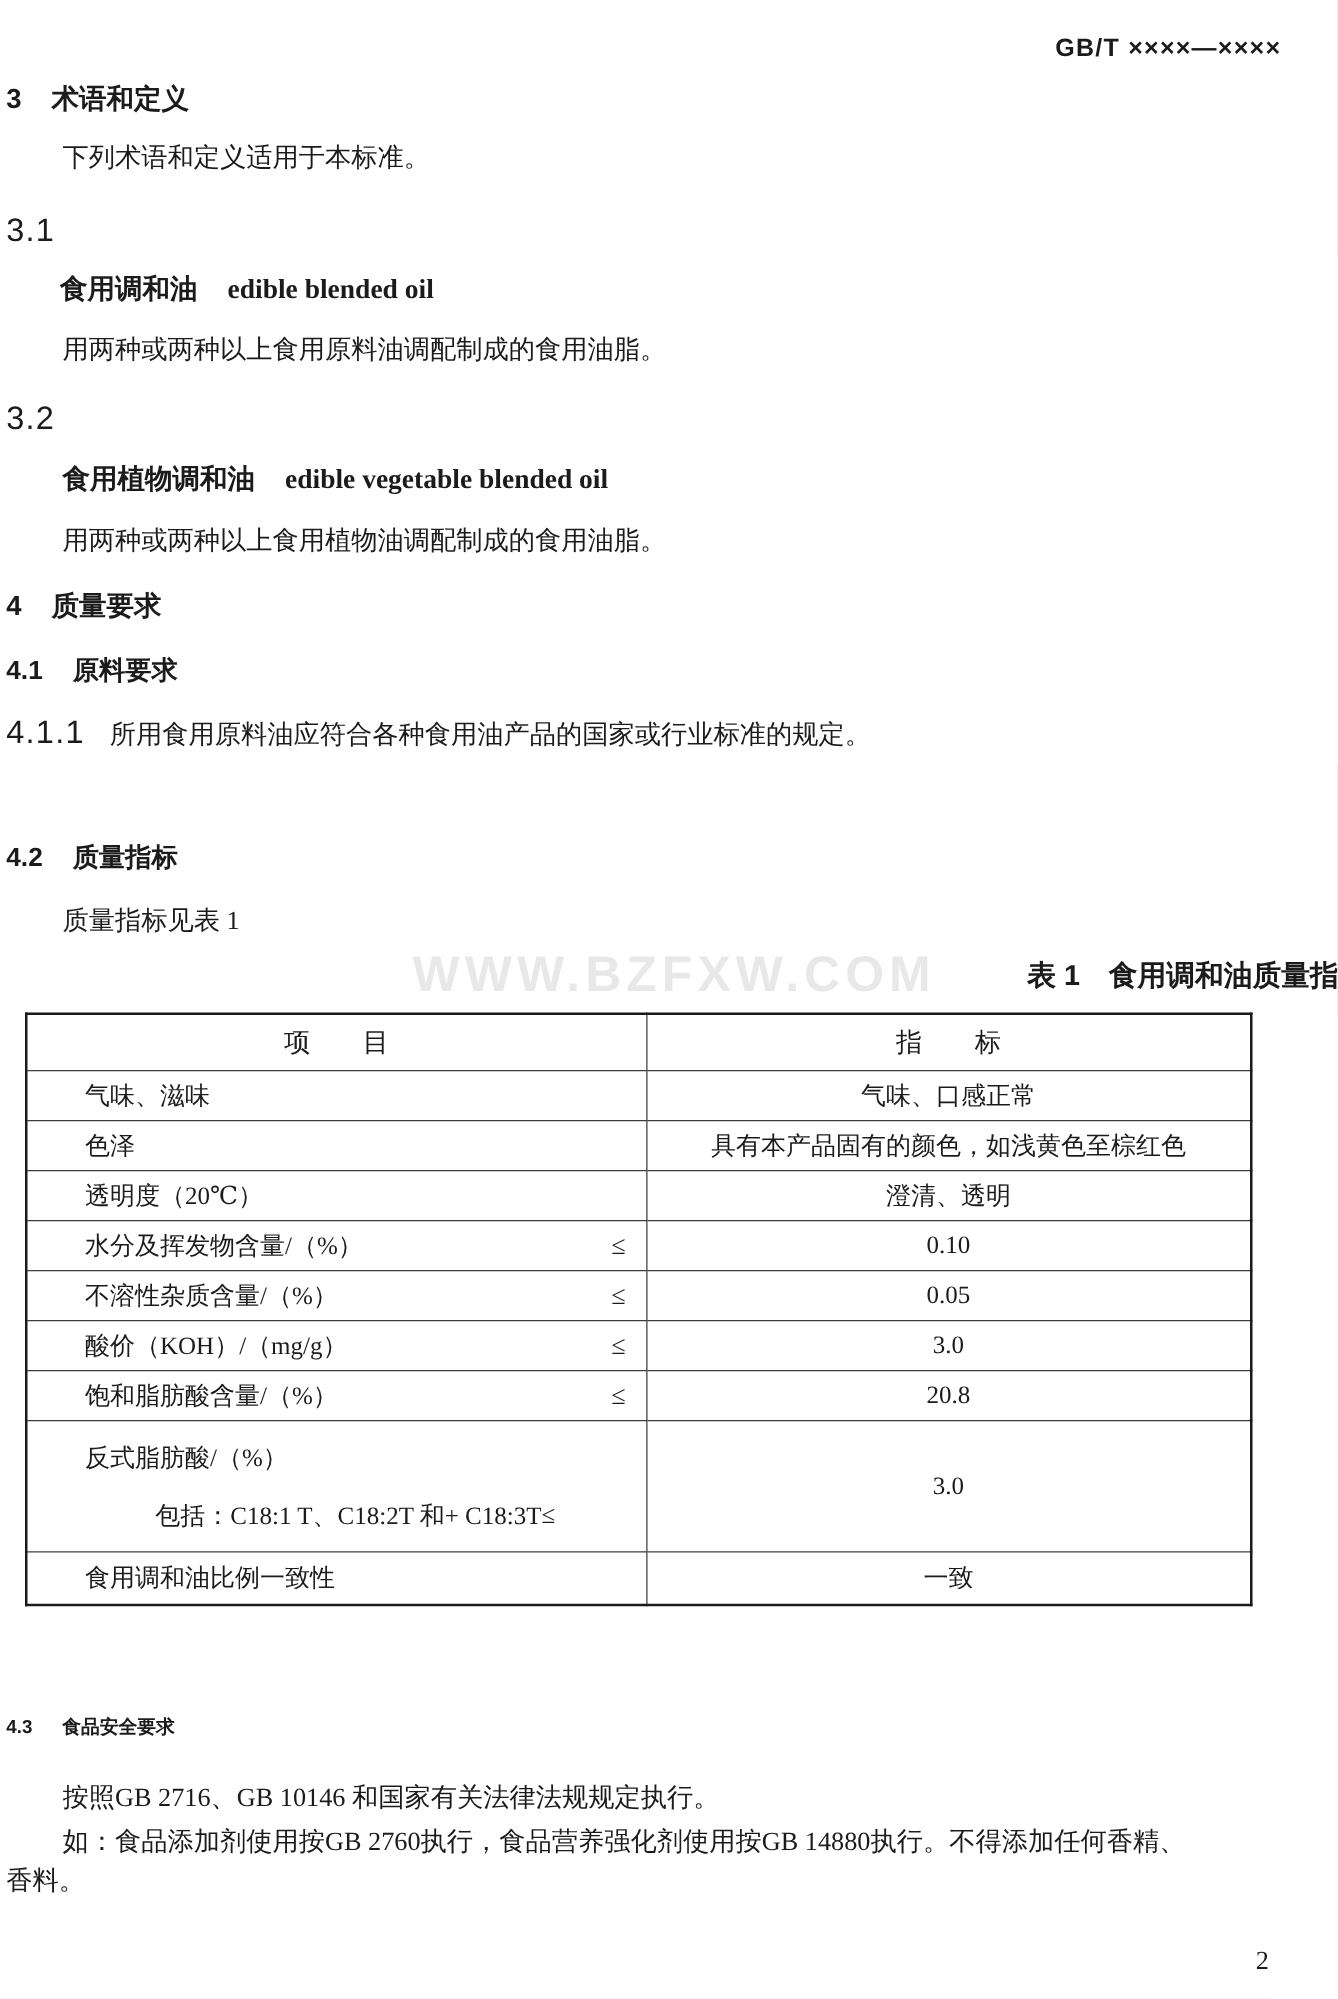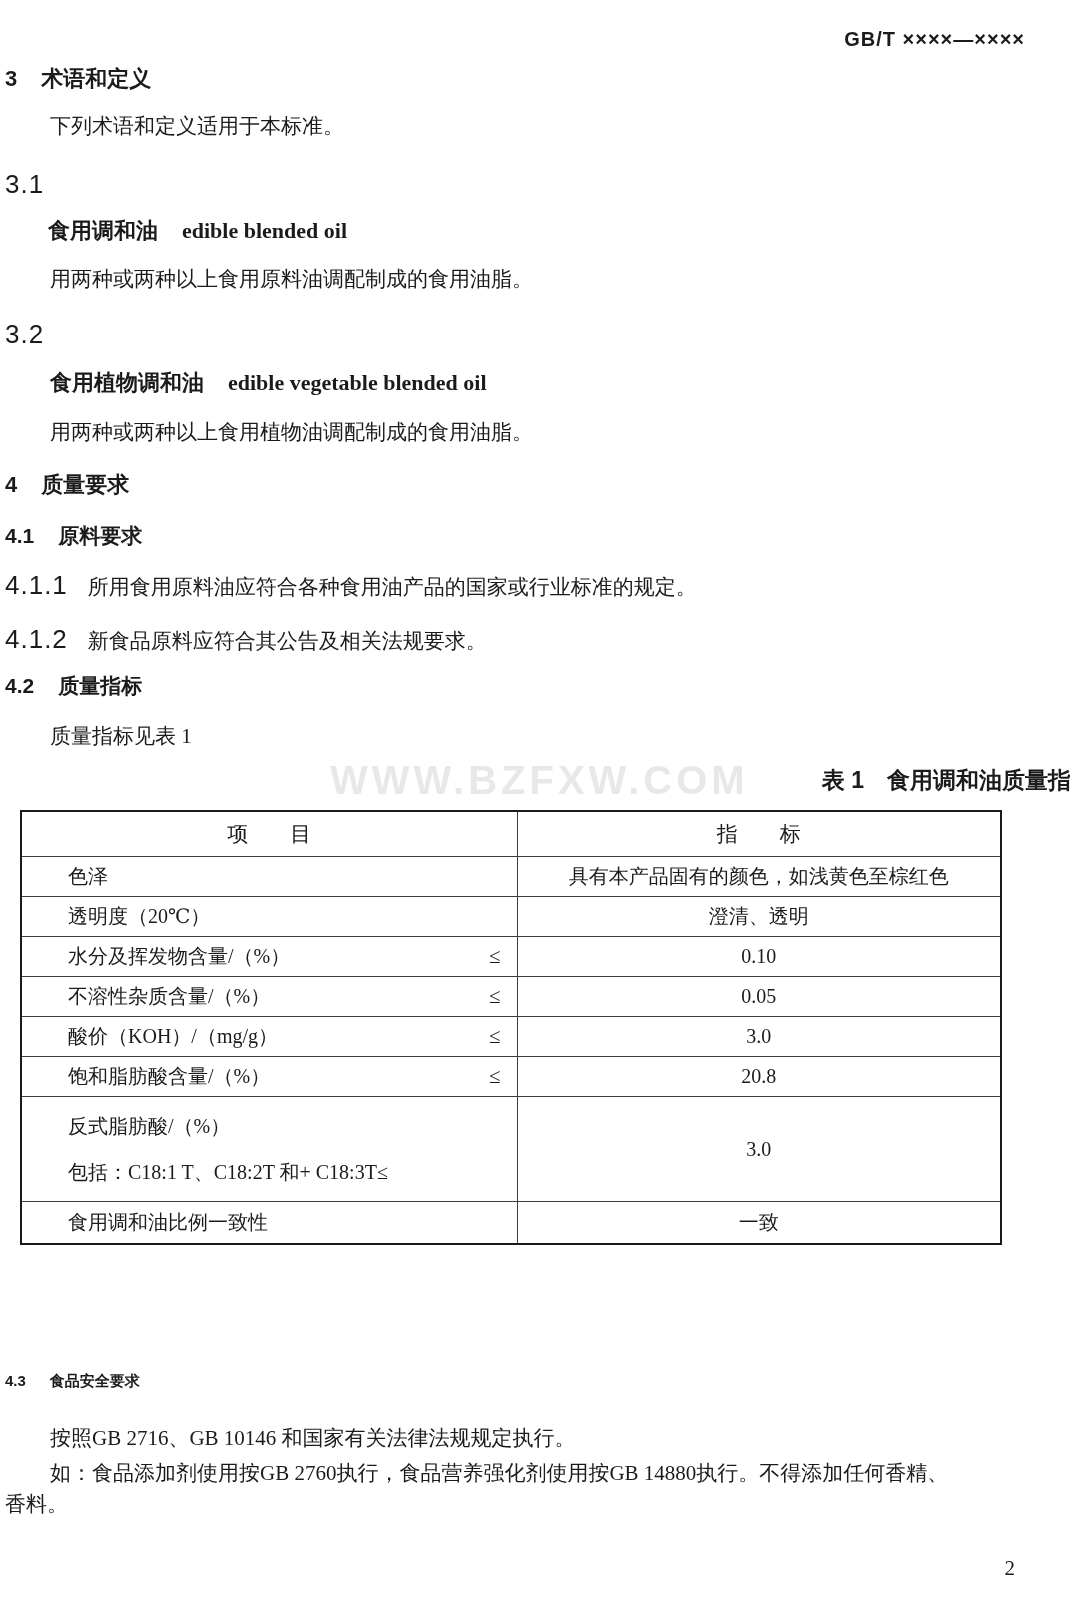--- a/index.html
+++ b/index.html
@@ -85,21 +85,21 @@
 
   .cf{
     display:flex;justify-content:space-between;align-items:center;
     padding:0 16px 0 46px;width:auto;
   }
   .cf .le{font-size:21px;}
   .cell-col{
     display:flex;flex-direction:column;justify-content:space-around;
     height:104px;padding:6px 16px 6px 46px;box-sizing:border-box;
   }
-  .cell-col .line2{display:flex;justify-content:flex-start;align-items:center;}
+  .cell-col .line2{display:flex;justify-content:center;align-items:center;}
   td.val{text-align:center;}
 
   .page-num{bottom:18px;right:55px;font-size:21px;}
 </style>
 </head>
 <body>
 
 <div class="page">
 
   <div class="abs doc-code">GB/T ××××—××××</div>
@@ -133,24 +133,20 @@
   <div class="abs heading" style="top:522px;left:5px;font-size:21px;">
     <span class="num">4.1</span>
     <span>原料要求</span>
   </div>
 
   <div class="abs num-para body-text" style="top:570px;left:5px;">
     <span class="clause-num">4.1.1</span>
     <span>所用食用原料油应符合各种食用油产品的国家或行业标准的规定。</span>
   </div>
 
-  <div class="abs num-para body-text" style="top:624px;left:5px;">
-    <span class="clause-num">4.1.2</span>
-    <span>新食品原料应符合其公告及相关法规要求。</span>
-  </div>
 
   <div class="abs heading" style="top:672px;left:5px;font-size:21px;">
     <span class="num">4.2</span>
     <span>质量指标</span>
   </div>
 
   <div class="abs body-text" style="top:722px;left:50px;">质量指标见表 1</div>
 
   <div class="abs watermark">WWW.BZFXW.COM</div>
   <div class="abs tbl-caption">表 1　食用调和油质量指标</div>
@@ -161,20 +157,29 @@
         <col class="c-val">
       </colgroup>
     <tbody>
         <tr class="r-head">
       <td style="text-align:center;">项　　目</td>
       <td style="text-align:center;">指　　标</td>
     </tr>
     <tr class="r-std">
       <td>
             <div class="cf">
+              <span>气味、滋味</span>
+              <span class="le"></span>
+            </div>
+          </td>
+      <td class="val">气味、口感正常</td>
+    </tr>
+    <tr class="r-std">
+      <td>
+            <div class="cf">
               <span>色泽</span>
               <span class="le"></span>
             </div>
           </td>
       <td class="val">具有本产品固有的颜色，如浅黄色至棕红色</td>
     </tr>
     <tr class="r-std">
       <td>
             <div class="cf">
               <span>透明度（20℃）</span>

